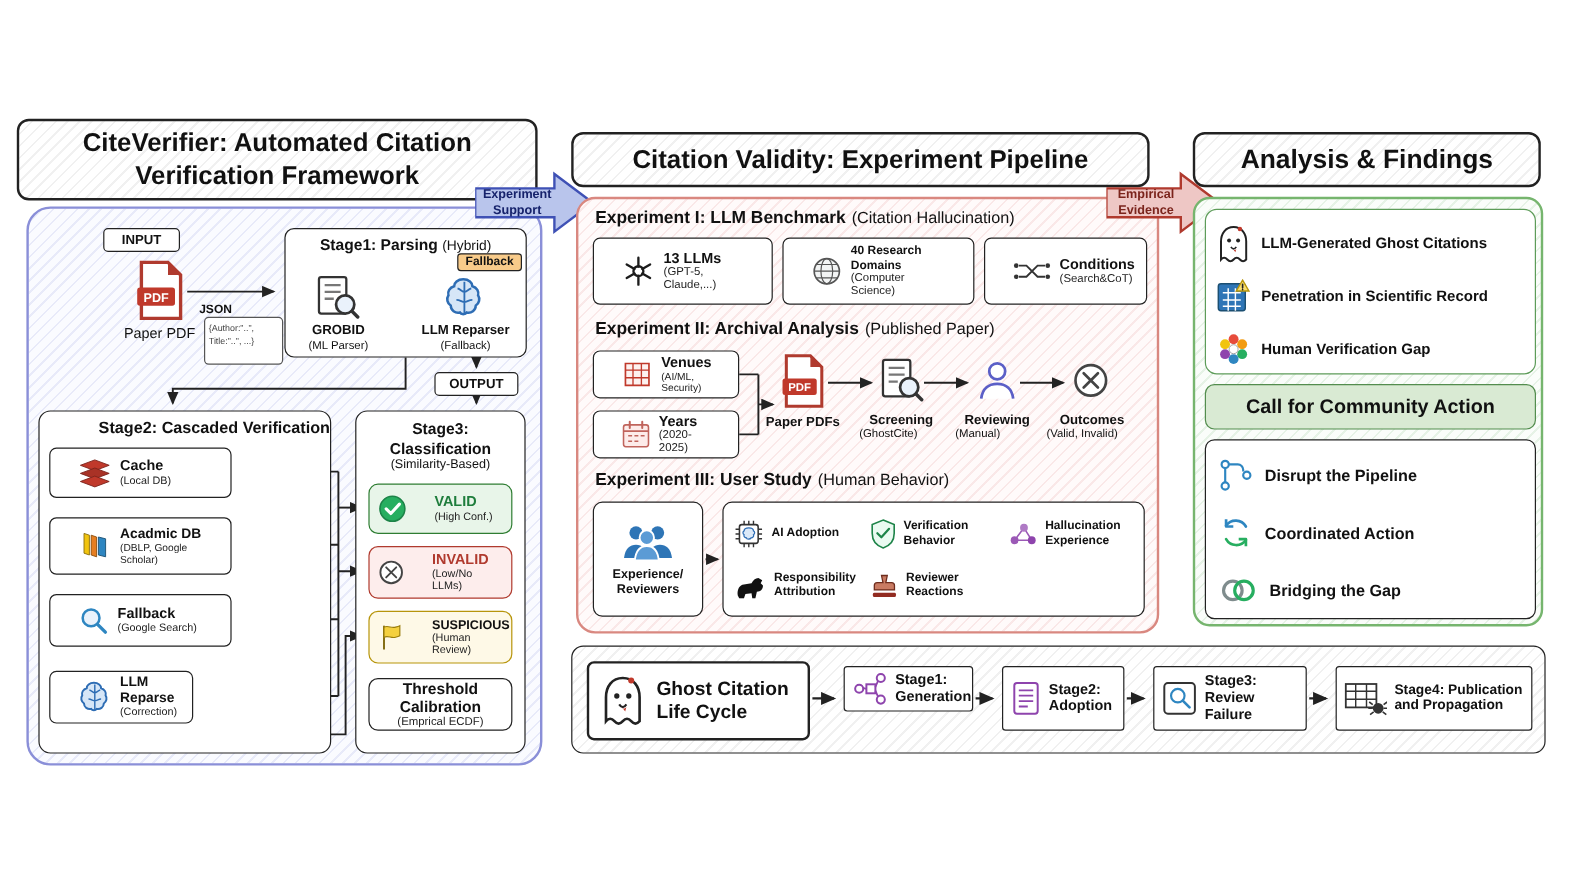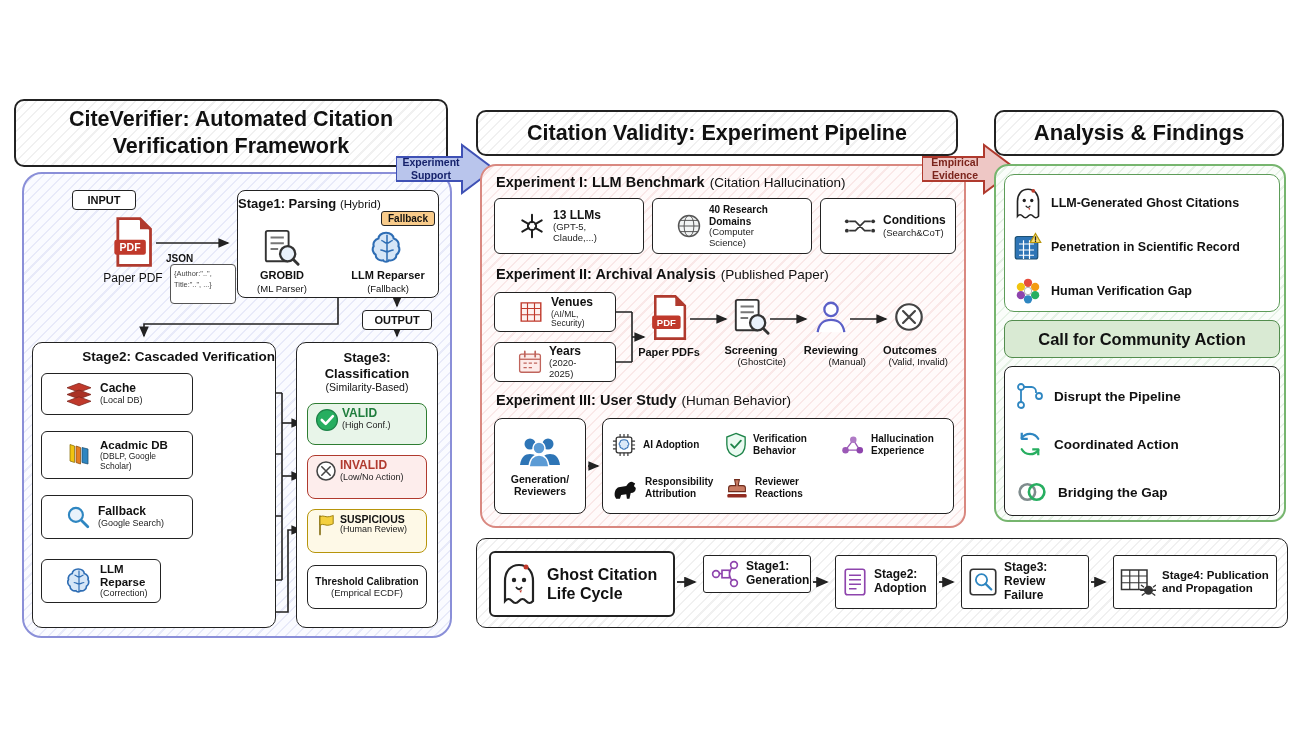--- a/index.html
+++ b/index.html
@@ -11,25 +11,25 @@
   .hatch-red  {background:repeating-linear-gradient(135deg,rgba(215,110,110,.13) 0 1.5px,transparent 1.5px 7px),#fffafa}
   .hatch-green{background:repeating-linear-gradient(135deg,rgba(110,180,110,.14) 0 1.5px,transparent 1.5px 7px),#fafdfa}
   .panel-title{border:2px solid #222;border-radius:10px;display:flex;align-items:center;justify-content:center;text-align:center;font-weight:bold}
   .tag{background:#fff;border:1.3px solid #222;border-radius:4px;font-size:11px;font-weight:bold;display:flex;align-items:center;justify-content:center}
   .box{background:#fff;border:1.6px solid #222;border-radius:8px}
   .mini{background:#fff;border:1.3px solid #222;border-radius:6px;display:flex;align-items:center;gap:6px;padding:3px 22px}
   .lbl{font-weight:bold;line-height:1.15}
   .sub{line-height:1.1;color:#222}
   .ic{display:block;flex:none}
   .colc{display:flex;flex-direction:column;align-items:center;justify-content:center;text-align:center}
-  .result{display:flex;gap:2px;padding:3px 6px;border-radius:8px}
+  .result{display:flex;align-items:center;gap:22px;padding:3px 6px;border-radius:8px}
   .expt{font-weight:bold;font-size:14.5px}
   .expt .sfx{font-weight:normal;font-size:13.5px;margin-left:5px}
   .step-lbl{font-weight:bold;font-size:11px;text-align:center;line-height:1.1}
-  .step-sub{font-size:9.5px;text-align:right;line-height:1.1}
+  .step-sub{font-size:9.5px;text-align:left;line-height:1.1}
   .cell{display:flex;align-items:center;gap:6px;padding:2px 4px}
   .cell .t{font-weight:bold;font-size:10px;line-height:1.15}
   .frow{display:flex;align-items:center;gap:8px;padding:0 8px}
   .frow .t{font-weight:bold;font-size:12.5px}
   .arow{display:flex;align-items:center;gap:9px;padding:0 10px}
   .arow .t{font-weight:bold;font-size:13.5px}
   .lc-box{background:#fff;border:1.5px solid #222;border-radius:3px;display:flex;align-items:center;gap:6px;padding:3px 6px}
   .lc-box .t{font-weight:bold;font-size:12px;line-height:1.15}
   svg text{font-family:"Liberation Sans",sans-serif}
 </style>
@@ -260,33 +260,33 @@
 
     <div class="abs" style="left:241px;top:203px;font-size:10px;font-weight:bold">Y</div>
     <div class="abs" style="left:241px;top:264px;font-size:10px;font-weight:bold">Y</div>
     <div class="abs" style="left:241px;top:326px;font-size:10px;font-weight:bold">Y</div>
     <div class="abs" style="left:241px;top:390px;font-size:10px;font-weight:bold">Y</div>
     <div class="abs" style="left:212px;top:242px;font-size:10px;font-weight:bold">N</div>
     <div class="abs" style="left:212px;top:304px;font-size:10px;font-weight:bold">N</div>
     <div class="abs" style="left:212px;top:366px;font-size:10px;font-weight:bold">N</div>
     <div class="abs" style="left:214px;top:424px;font-size:10px;font-weight:bold">N</div>
 
-    <div class="abs tag" style="left:48px;top:16px;width:64px;height:20px">INPUT</div>
+    <div class="abs tag" style="left:62px;top:16px;width:64px;height:20px">INPUT</div>
     <svg class="abs ic" style="left:88px;top:42px;width:42px;height:52px">
         <use href="#s-pdf"></use>
       </svg>
     <div class="abs" style="left:62px;top:97px;width:94px;font-size:12px;font-weight:normal;text-align:center">Paper PDF</div>
     <div class="abs" style="left:142px;top:79px;font-size:10px;font-weight:bold">JSON</div>
     <div class="abs" style="left:146px;top:90px;width:66px;height:40px;background:#fff;border:1px solid #555;border-radius:4px;padding:3px 3px;font-size:7.4px;color:#444;line-height:1.5">
       <div>{Author:"..",</div>
       <div>Title:"..", ...}</div>
     </div>
 
     <div class="abs box" style="left:213px;top:16px;width:202px;height:108px">
-      <div class="abs" style="left:0;top:5px;width:100%;font-size:13px">
+      <div class="abs" style="left:0;top:5px;width:100%;text-align:center;font-size:13px">
         <span style="font-weight:bold">Stage1: Parsing</span>
         <span style="font-size:11.5px">(Hybrid)</span>
       </div>
       <div class="abs" style="right:3px;top:20px;background:#f8cb8a;border:1.2px solid #222;border-radius:3px;font-size:10px;font-weight:bold;padding:1px 6px">Fallback</div>
       <svg class="abs ic" style="left:24px;top:38px;width:38px;height:38px">
           <use href="#s-docmag"></use>
         </svg>
       <div class="abs" style="left:2px;top:78px;width:84px;text-align:center;font-size:11px;font-weight:bold">GROBID</div>
       <div class="abs" style="left:2px;top:92px;width:84px;text-align:center;font-size:9.5px">(ML Parser)</div>
       <svg class="abs ic" style="left:130px;top:38px;width:38px;height:38px">
@@ -352,34 +352,34 @@
             <div class="lbl" style="font-size:12px;color:#1e7d3c">VALID</div>
              <div class="sub" style="font-size:9px">(High Conf.)</div>
           </div>
       </div>
       <div class="abs result" style="left:10px;top:112px;width:120px;height:44px;border:1.6px solid #b03a2e;background:#fdedec">
         <svg class="ic" style="width:24px;height:24px">
             <use href="#s-xcircle"></use>
           </svg>
         <div>
             <div class="lbl" style="font-size:12px;color:#b03a2e">INVALID</div>
-             <div class="sub" style="font-size:9px">(Low/No Action)</div>
+             <div class="sub" style="font-size:9px">(Low/No LLMs)</div>
           </div>
       </div>
       <div class="abs result" style="left:10px;top:166px;width:120px;height:44px;border:1.6px solid #b7950b;background:#fef9e7">
         <svg class="ic" style="width:24px;height:24px">
             <use href="#s-flag"></use>
           </svg>
         <div>
             <div class="lbl" style="font-size:10.5px">SUSPICIOUS</div>
              <div class="sub" style="font-size:9px">(Human Review)</div>
           </div>
       </div>
       <div class="abs colc" style="left:10px;top:222px;width:120px;height:44px;border:1.4px solid #222;background:#fff;border-radius:8px">
-        <div class="lbl" style="font-size:10px">Threshold Calibration</div>
+        <div class="lbl" style="font-size:13px">Threshold Calibration</div>
         <div class="sub" style="font-size:9.5px">(Emprical ECDF)</div>
       </div>
     </div>
   </div>
 
   <div class="abs" style="left:396px;top:142px;width:100px;height:54px">
     <svg width="100" height="54" viewBox="0 0 100 54">
       <polygon points="0,15 66,15 66,3 98,27 66,51 66,39 0,39" fill="#b9c5ec" stroke="#3f51b5" stroke-width="2"></polygon>
     </svg>
     <div class="abs" style="left:1px;top:14px;width:68px;text-align:center;font-size:10.5px;font-weight:bold;color:#16226b;line-height:1.2">Experiment Support</div>
@@ -485,21 +485,21 @@
     <div class="abs step-sub" style="left:390px;top:191px;width:76px">(Valid, Invalid)</div>
 
     <div class="abs expt" style="left:14px;top:226px">
       <span>Experiment III: User Study</span><span class="sfx">(Human Behavior)</span>
     </div>
     <div class="abs colc" style="left:12px;top:252px;width:92px;height:96px;background:#fff;border:1.3px solid #222;border-radius:8px;gap:4px">
       <svg class="ic" style="width:44px;height:34px">
           <use href="#s-people"></use>
         </svg>
       <div style="line-height:1.15">
-        <div style="font-size:10.5px;font-weight:bold">Generation/</div>
+        <div style="font-size:10.5px;font-weight:bold">Experience/</div>
         <div style="font-size:10.5px;font-weight:bold">Reviewers</div>
       </div>
     </div>
     <div class="abs" style="left:120px;top:252px;width:352px;height:96px;background:#fff;border:1.3px solid #222;border-radius:8px;display:grid;grid-template-columns:1fr 1fr 1fr;grid-template-rows:1fr 1fr;padding:4px">
       <div class="cell">
         <svg class="ic" style="width:26px;height:26px">
             <use href="#s-chip"></use>
           </svg>
         <div class="t">AI Adoption</div>
       </div>

